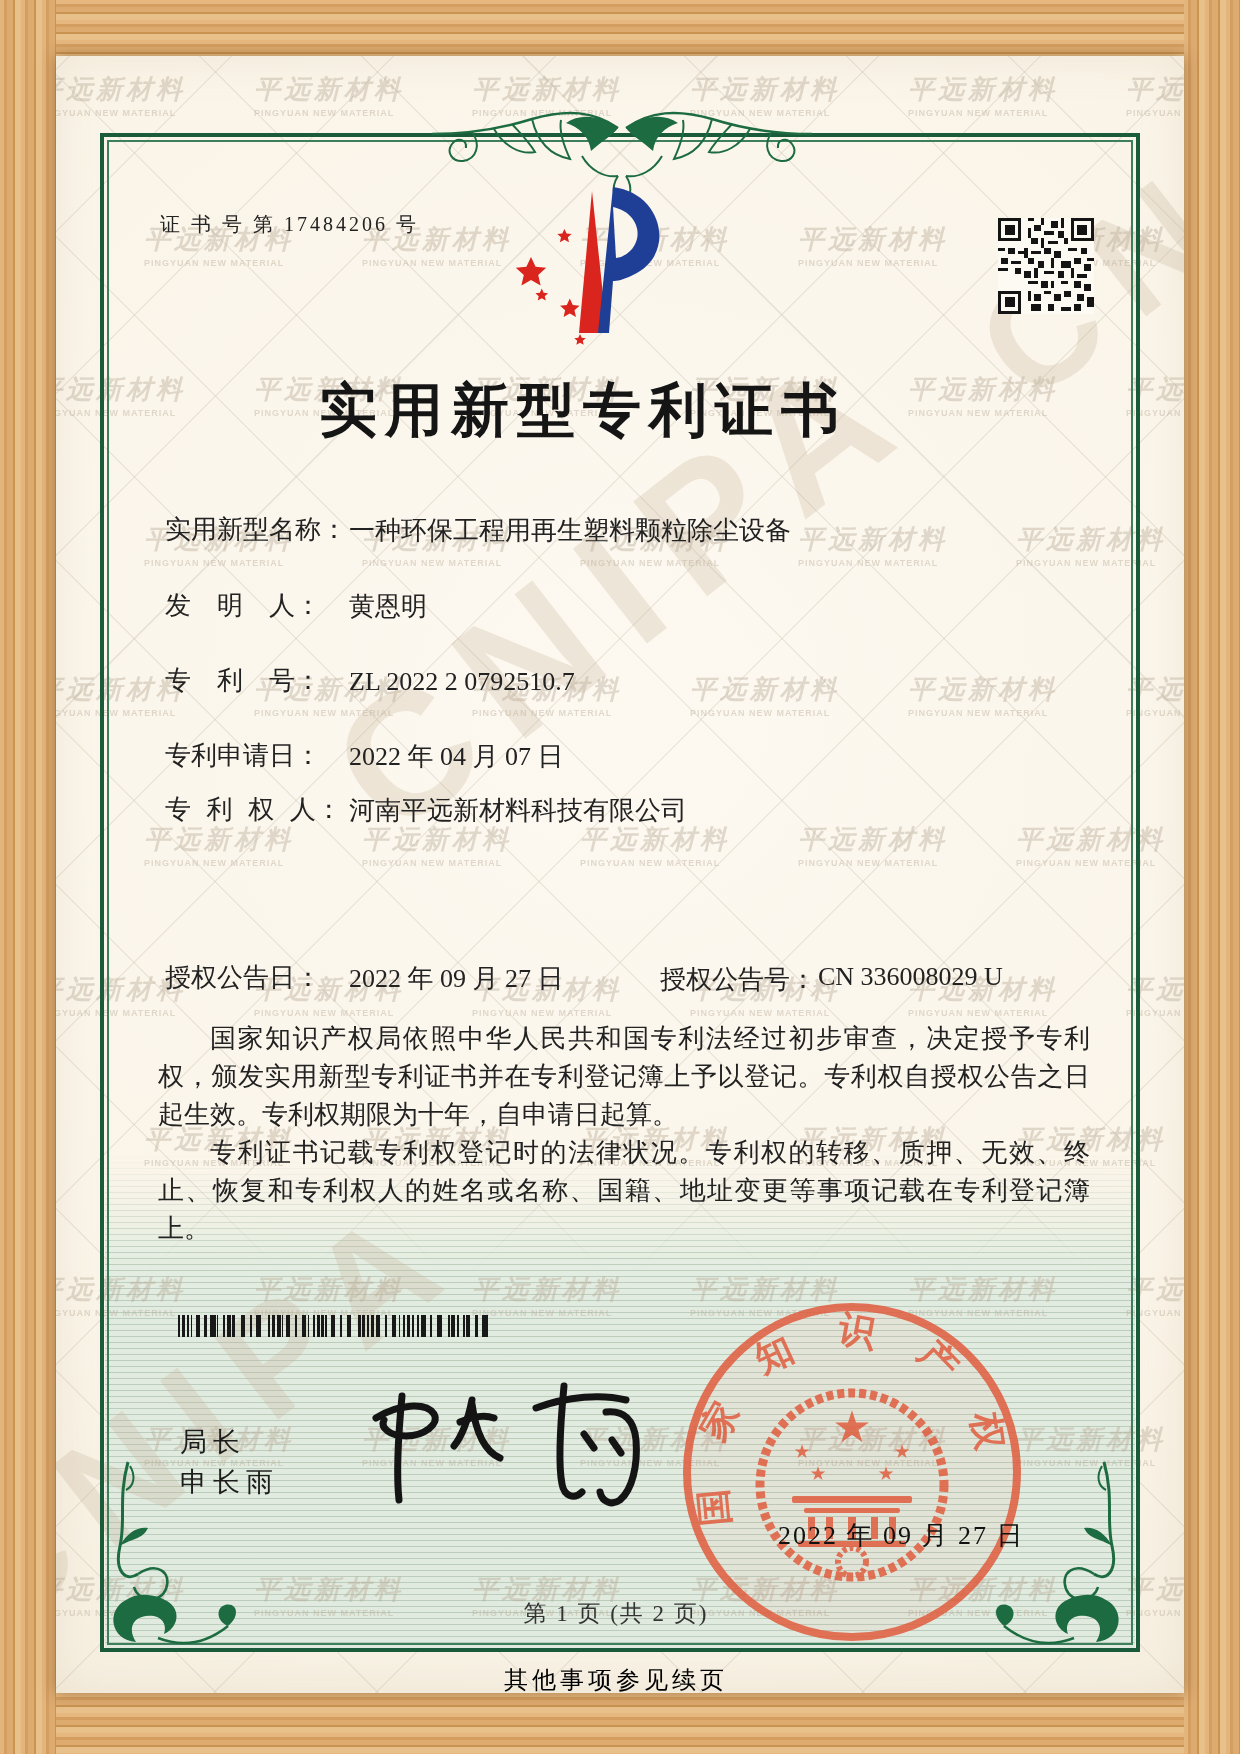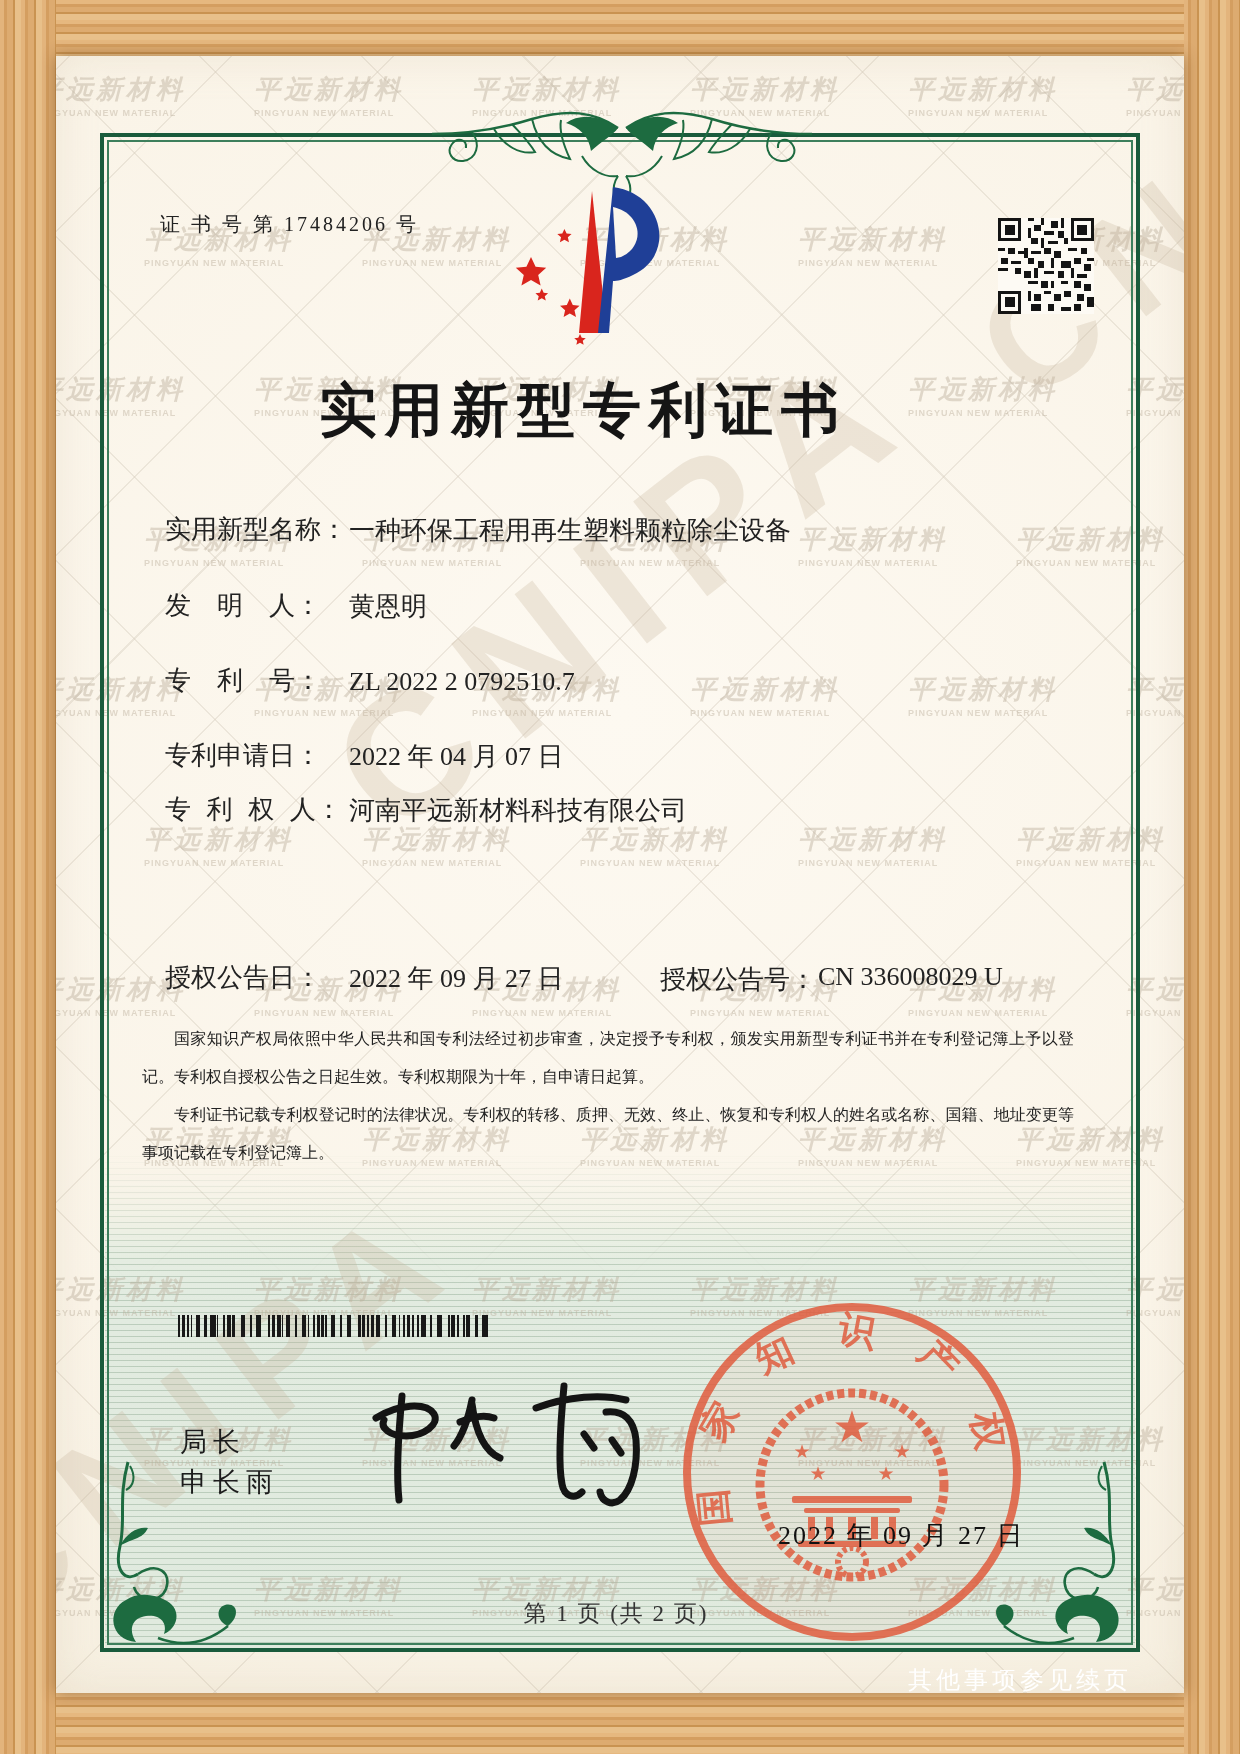--- a/index.html
+++ b/index.html
@@ -47,39 +47,39 @@
   
   .abs{position:absolute;}
   .cert-no{left:160px;top:211px;font-size:20px;color:#222;letter-spacing:3px;}
   .title{left:63px;top:372px;width:1040px;text-align:center;font-size:58px;font-weight:bold;
     color:#151515;letter-spacing:8px;}
   .field{left:165px;display:flex;font-size:26px;color:#222;line-height:34px;}
   .flabel{display:inline-block;min-width:184px;white-space:pre;font-family:Liberation Mono, monospace;}
   .fvalue{display:inline-block;max-width:700px;}
   .grant-no{left:660px;display:flex;font-size:26px;color:#222;}
   .grant-no .flabel{min-width:158px;}
-  .bodytext{left:142px;top:1020px;width:932px;font-size:16px;line-height:38px;
+  .bodytext{left:158px;top:1020px;width:932px;font-size:26px;line-height:38px;
     color:#222;text-align:justify;}
   .bodytext p{margin:0;text-indent:2em;}
   .barcode{left:178px;top:1315px;width:312px;height:22px;
     background:
       repeating-linear-gradient(90deg,#181818 0 2px,transparent 2px 9px),
       repeating-linear-gradient(90deg,transparent 0 4px,#181818 4px 7px,transparent 7px 15px),
       repeating-linear-gradient(90deg,transparent 0 9px,#181818 9px 11px,transparent 11px 23px),
       repeating-linear-gradient(90deg,#181818 0 1px,transparent 1px 13px);}
   .signer-title{left:180px;top:1424px;font-size:27px;color:#1c1c1c;letter-spacing:6px;
     font-family:"Liberation Sans","DejaVu Sans",sans-serif;}
   .signer-name{left:180px;top:1464px;font-size:27px;color:#1c1c1c;letter-spacing:6px;
     font-family:"Liberation Sans","DejaVu Sans",sans-serif;}
   .signature{left:368px;top:1378px;}
   .seal{left:680px;top:1300px;}
   .seal-date{left:778px;top:1518px;font-size:26px;color:#111;letter-spacing:2px;white-space:nowrap;}
   .page-info{left:100px;top:1598px;width:1032px;text-align:center;font-size:23px;color:#333;
     letter-spacing:2px;}
-  .continuation{left:100px;top:1664px;width:1032px;text-align:right;font-size:24px;color:#ffffff;
+  .continuation{left:100px;top:1664px;width:1032px;text-align:center;font-size:24px;color:#000000;
     letter-spacing:4px;}
   .logo{left:495px;top:183px;}
   .qr{left:998px;top:218px;}
 </style>
 </head>
 <body>
 
 <div class="canvas">
 
   <div class="frame">

